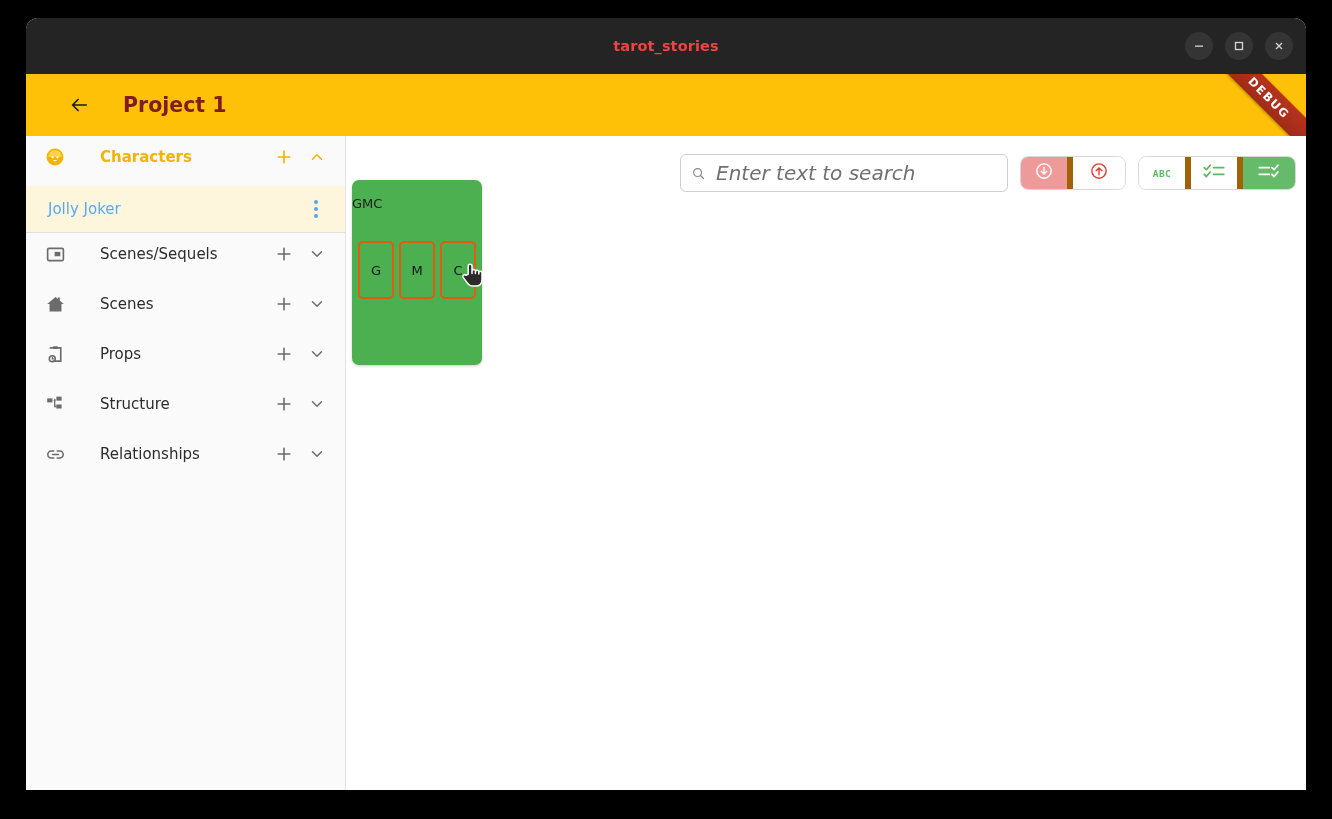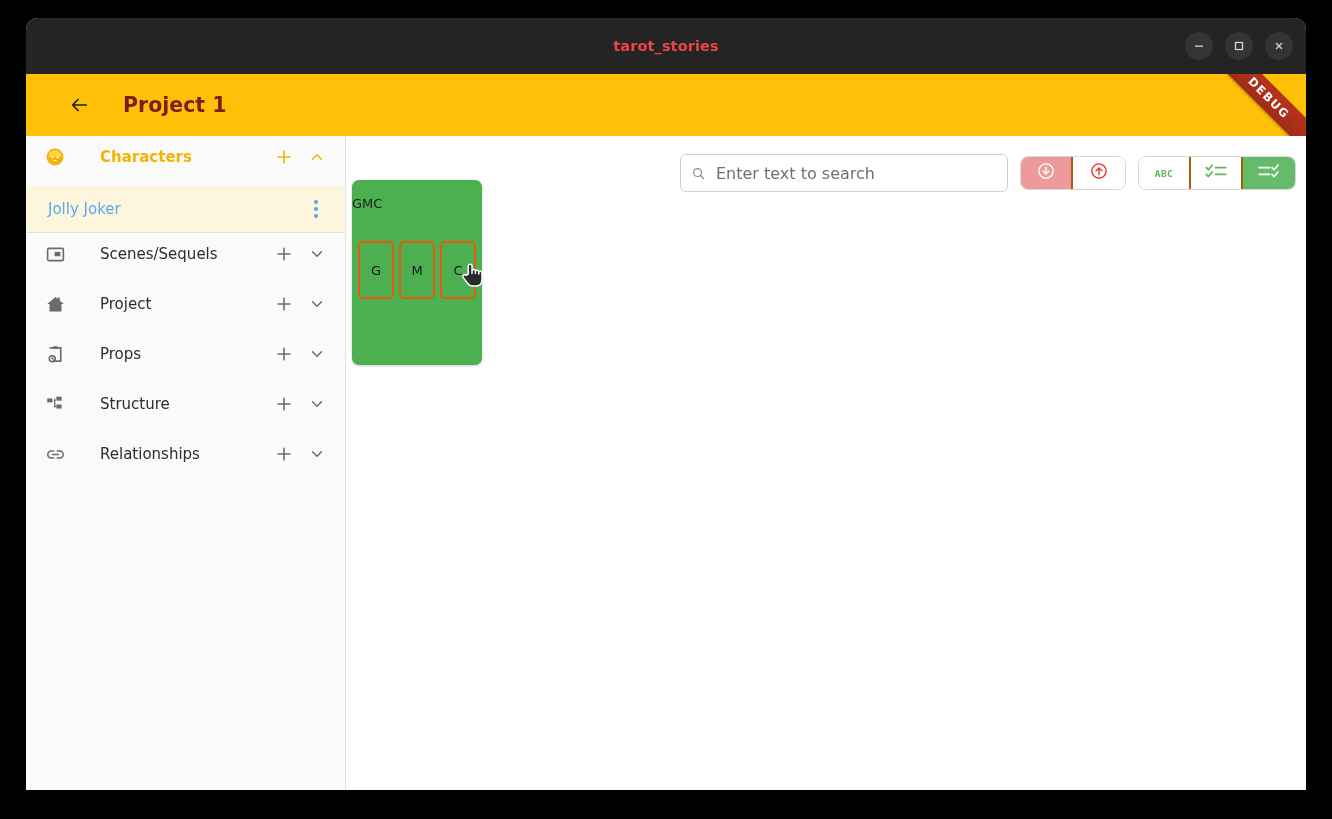--- a/index.html
+++ b/index.html
@@ -171,39 +171,40 @@
     border-radius: 6px;
     background: #fff;
     display: flex; align-items: center;
     padding: 0 10px;
   }
   .search-box .mag { color: #8a8a8a; display:flex; align-items:center; margin-right: 10px; }
   .search-box input {
     flex: 1 1 auto;
     border: none; outline: none;
     font-family: "DejaVu Sans", sans-serif;
-    font-size: 16px;
+    font-size: 20px;
     color: #3b82f6;
     background: transparent;
+    font-style: italic;
   }
   .search-box input::placeholder { color: #707070; }
 
   .btn-group {
     display: flex;
     border: 1px solid #d8d8d8;
     border-radius: 8px;
     overflow: hidden;
     height: 34px;
     background: #fff;
   }
   .tb-btn {
     width: 52px;
     display: flex; align-items: center; justify-content: center;
     background: #fff;
-    border-right: 2px solid #a16207;
+    border-right: 6px solid #a16207;
     cursor: pointer;
   }
   .tb-btn:last-child { border-right: none; }
   .tb-btn.active-red   { background: #ef9a9a; }
   .tb-btn.active-green { background: #66bb6a; }
   .icon-red   { color: #e53935; }
   .icon-white { color: #ffffff; }
   .icon-green { color: #5cb860; }
 
   .abc-text {
@@ -354,21 +355,21 @@
         </div>
       </div>
 
       <div class="sb-section">
         <div class="sb-icon">
           <svg width="21" height="21" viewBox="0 0 24 24">
             <path d="M12 3.5 L21.5 11.5 H18.8 V20 H5.2 V11.5 H2.5 Z" fill="currentColor"></path>
             <rect x="14.5" y="4" width="2.4" height="3.6" fill="currentColor"></rect>
           </svg>
         </div>
-        <div class="sb-label">Project</div>
+        <div class="sb-label">Scenes</div>
         <div class="sb-plus">
           <svg width="20" height="20" viewBox="0 0 24 24">
             <path d="M12 5 V19 M5 12 H19" stroke="currentColor" stroke-width="1.9" stroke-linecap="round"></path>
           </svg>
         </div>
         <div class="sb-chev">
           <svg width="18" height="18" viewBox="0 0 24 24">
             <path d="M6 9 L12 15 L18 9" stroke="currentColor" stroke-width="1.9" fill="none" stroke-linecap="round" stroke-linejoin="round"></path>
           </svg>
         </div>

